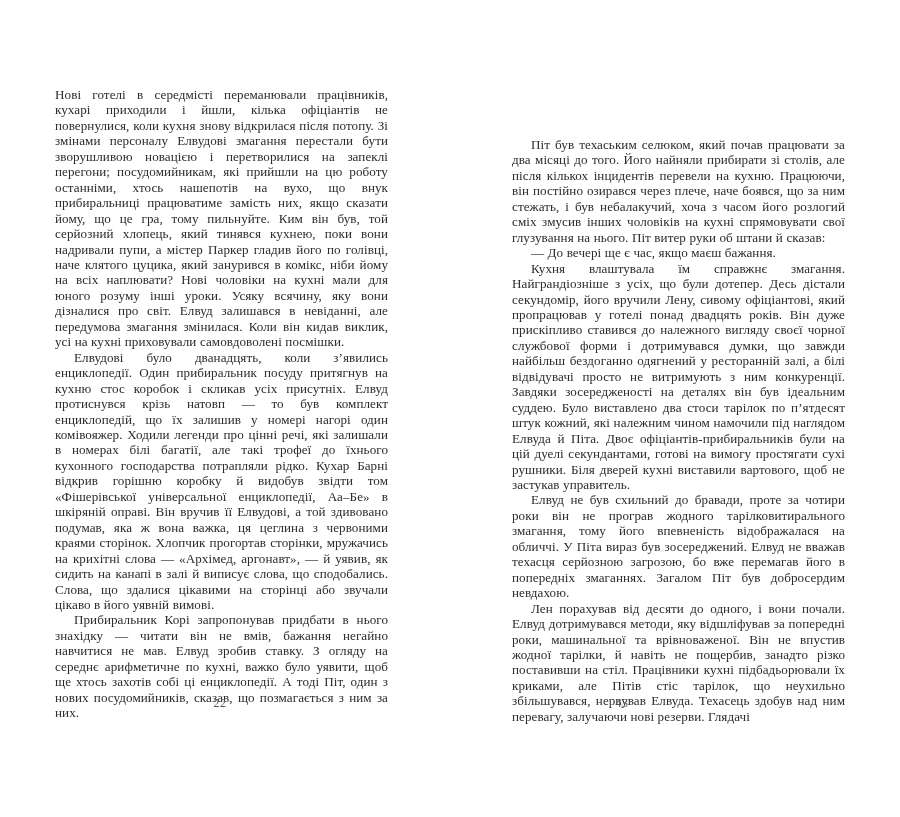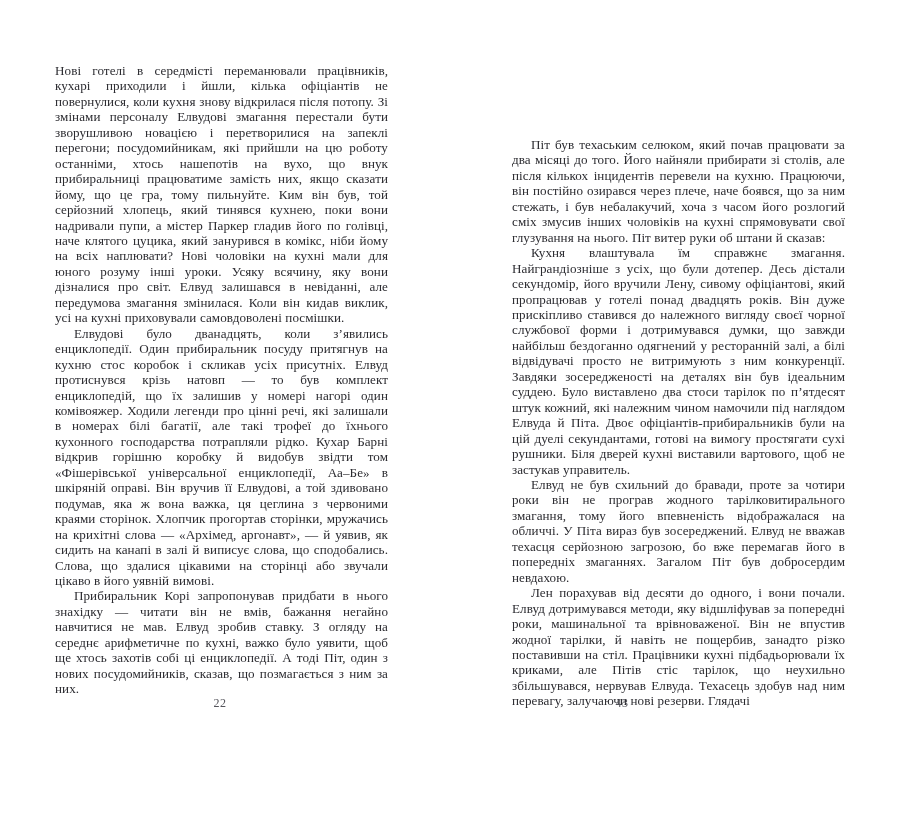--- a/index.html
+++ b/index.html
@@ -31,21 +31,21 @@
   }
 
   .page {
     position: relative;
     height: 817px;
     box-sizing: border-box;
   }
 
   .page-left {
     width: 450px;
-    padding: 63px 62px 0 55px;
+    padding: 87px 62px 0 55px;
   }
 
   .page-right {
     width: 450px;
     padding: 137px 55px 0 62px;
     font-family: Liberation Serif, serif;
   }
 
   .text-block {
     width: 100%;
@@ -116,20 +116,21 @@
     <div class="text-block">
       <p class="para no-indent">Нові готелі в середмісті переманювали працівників, кухарі приходили і йшли, кілька офіціантів не повернулися, коли кухня знову відкрилася після потопу. Зі змінами персоналу Елвудові змагання перестали бути зворушливою новацією і перетворилися на запеклі перегони; посудомийникам, які прийшли на цю роботу останніми, хтось нашепотів на вухо, що внук прибиральниці працюватиме замість них, якщо сказати йому, що це гра, тому пильнуйте. Ким він був, той серйозний хлопець, який тинявся кухнею, поки вони надривали пупи, а містер Паркер гладив його по голівці, наче клятого цуцика, який занурився в комікс, ніби йому на всіх наплювати? Нові чоловіки на кухні мали для юного розуму інші уроки. Усяку всячину, яку вони дізналися про світ. Елвуд залишався в невіданні, але передумова змагання змінилася. Коли він кидав виклик, усі на кухні приховували самовдоволені посмішки.</p>
       <p class="para indent">Елвудові було дванадцять, коли з’явились енциклопедії. Один прибиральник посуду притягнув на кухню стос коробок і скликав усіх присутніх. Елвуд протиснувся крізь натовп — то був комплект енциклопедій, що їх залишив у номері нагорі один комівояжер. Ходили легенди про цінні речі, які залишали в номерах білі багатії, але такі трофеї до їхнього кухонного господарства потрапляли рідко. Кухар Барні відкрив горішню коробку й видобув звідти том «Фішерівської універсальної енциклопедії, Аа–Бе» в шкіряній оправі. Він вручив її Елвудові, а той здивовано подумав, яка ж вона важка, ця цеглина з червоними краями сторінок. Хлопчик прогортав сторінки, мружачись на крихітні слова — «Архімед, аргонавт», — й уявив, як сидить на канапі в залі й виписує слова, що сподобались. Слова, що здалися цікавими на сторінці або звучали цікаво в його уявній вимові.</p>
       <p class="para indent">Прибиральник Корі запропонував придбати в нього знахідку — читати він не вмів, бажання негайно навчитися не мав. Елвуд зробив ставку. З огляду на середнє арифметичне по кухні, важко було уявити, щоб ще хтось захотів собі ці енциклопедії. А тоді Піт, один з нових посудомийників, сказав, що позмагається з ним за них.</p>
     </div>
   </div>
 
   <div class="page page-right">
     <div class="text-block">
       <p class="para indent">Піт був техаським селюком, який почав працювати за два місяці до того. Його найняли прибирати зі столів, але після кількох інцидентів перевели на кухню. Працюючи, він постійно озирався через плече, наче боявся, що за ним стежать, і був небалакучий, хоча з часом його розлогий сміх змусив інших чоловіків на кухні спрямовувати свої глузування на нього. Піт витер руки об штани й сказав:</p>
+      <p class="para indent">— До вечері ще є час, якщо маєш бажання.</p>
       <p class="para indent">Кухня влаштувала їм справжнє змагання. Найграндіозніше з усіх, що були дотепер. Десь дістали секундомір, його вручили Лену, сивому офіціантові, який пропрацював у готелі понад двадцять років. Він дуже прискіпливо ставився до належного вигляду своєї чорної службової форми і дотримувався думки, що завжди найбільш бездоганно одягнений у ресторанній залі, а білі відвідувачі просто не витримують з ним конкуренції. Завдяки зосередженості на деталях він був ідеальним суддею. Було виставлено два стоси тарілок по п’ятдесят штук кожний, які належним чином намочили під наглядом Елвуда й Піта. Двоє офіціантів-прибиральників були на цій дуелі секундантами, готові на вимогу простягати сухі рушники. Біля дверей кухні виставили вартового, щоб не застукав управитель.</p>
       <p class="para indent">Елвуд не був схильний до бравади, проте за чотири роки він не програв жодного тарілковитирального змагання, тому його впевненість відображалася на обличчі. У Піта вираз був зосереджений. Елвуд не вважав техасця серйозною загрозою, бо вже перемагав його в попередніх змаганнях. Загалом Піт був добросердим невдахою.</p>
       <p class="para indent">Лен порахував від десяти до одного, і вони почали. Елвуд дотримувався методи, яку відшліфував за попередні роки, машинальної та врівноваженої. Він не впустив жодної тарілки, й навіть не пощербив, занадто різко поставивши на стіл. Працівники кухні підбадьорювали їх криками, але Пітів стіс тарілок, що неухильно збільшувався, нервував Елвуда. Техасець здобув над ним перевагу, залучаючи нові резерви. Глядачі</p>
     </div>
   </div>
 
   <div class="folio folio-left">22</div>
   <div class="folio folio-right">43</div>
 
   <div class="gutter"></div>

